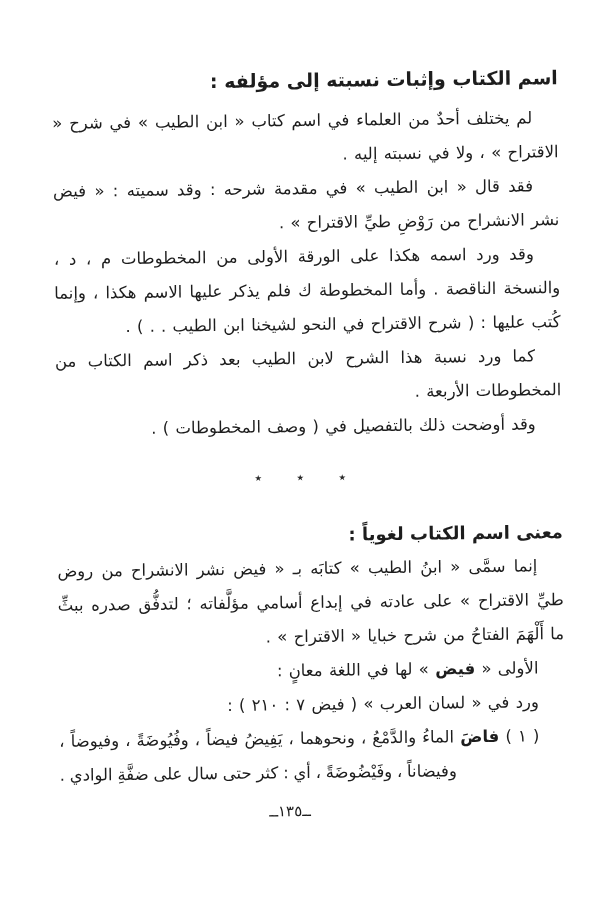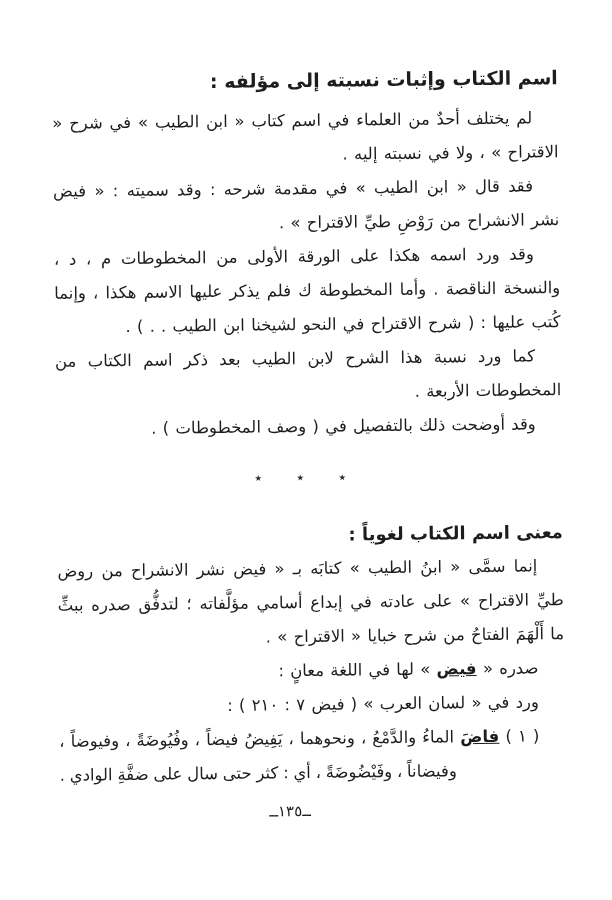--- a/index.html
+++ b/index.html
@@ -28,21 +28,21 @@
     line-height:34px;margin:8px 0 0 0;
     text-align:right;
   }
   .para{
     font-size:16.5px;line-height:34px;margin:0;
     text-align:justify;
     word-spacing:1px;
   }
   .para.indent{text-indent:26px;}
   .para.last-left{text-align-last:left;word-spacing:-0.5px;}
-  .b{font-weight:bold;text-decoration:underline;}
+  .b{font-weight:bold;}
   .ornament{
     text-align:center;
     font-size:14px;color:#2a2a2a;
     line-height:34px;
     margin:16px 0 24px 0;
     padding-right:18px;
     word-spacing:30px;
   }
   .pagenum{
     text-align:center;
@@ -68,21 +68,21 @@
   <p class="para indent"><span>كما ورد نسبة هذا الشرح لابن الطيب بعد ذكر اسم الكتاب من المخطوطات الأربعة .</span></p>
 
   <p class="para indent"><span>وقد أوضحت ذلك بالتفصيل في ( وصف المخطوطات ) .</span></p>
 
   <div class="ornament">٭ ٭ ٭</div>
 
   <h2 class="h2">معنى اسم الكتاب لغوياً :</h2>
 
   <p class="para indent"><span>إنما سمَّى « ابنُ الطيب » كتابَه بـ « فيض نشر الانشراح من روض طيِّ الاقتراح » على عادته في إبداع أسامي مؤلَّفاته ؛ لتدفُّق صدره ببثِّ ما أَلْهَمَ الفتاحُ من شرح خبايا « الاقتراح » .</span></p>
 
-  <p class="para indent"><span>صدره « </span><span class="b">فيض</span><span> » لها في اللغة معانٍ :</span></p>
+  <p class="para indent"><span>الأولى « </span><span class="b">فيض</span><span> » لها في اللغة معانٍ :</span></p>
 
   <p class="para indent"><span>ورد في « لسان العرب » ( فيض ٧ : ٢١٠ ) :</span></p>
 
   <p class="para indent last-left"><span>( ١ ) </span><span class="b">فاضَ</span><span> الماءُ والدَّمْعُ ، ونحوهما ، يَفِيضُ فيضاً ، وفُيُوضَةً ، وفيوضاً ، وفيضاناً ، وفَيْضُوضَةً ، أي : كثر حتى سال على ضفَّةِ الوادي .</span></p>
 
   <div class="pagenum">ــ١٣٥ــ</div>
 
 </div>
 
 </body></html>

